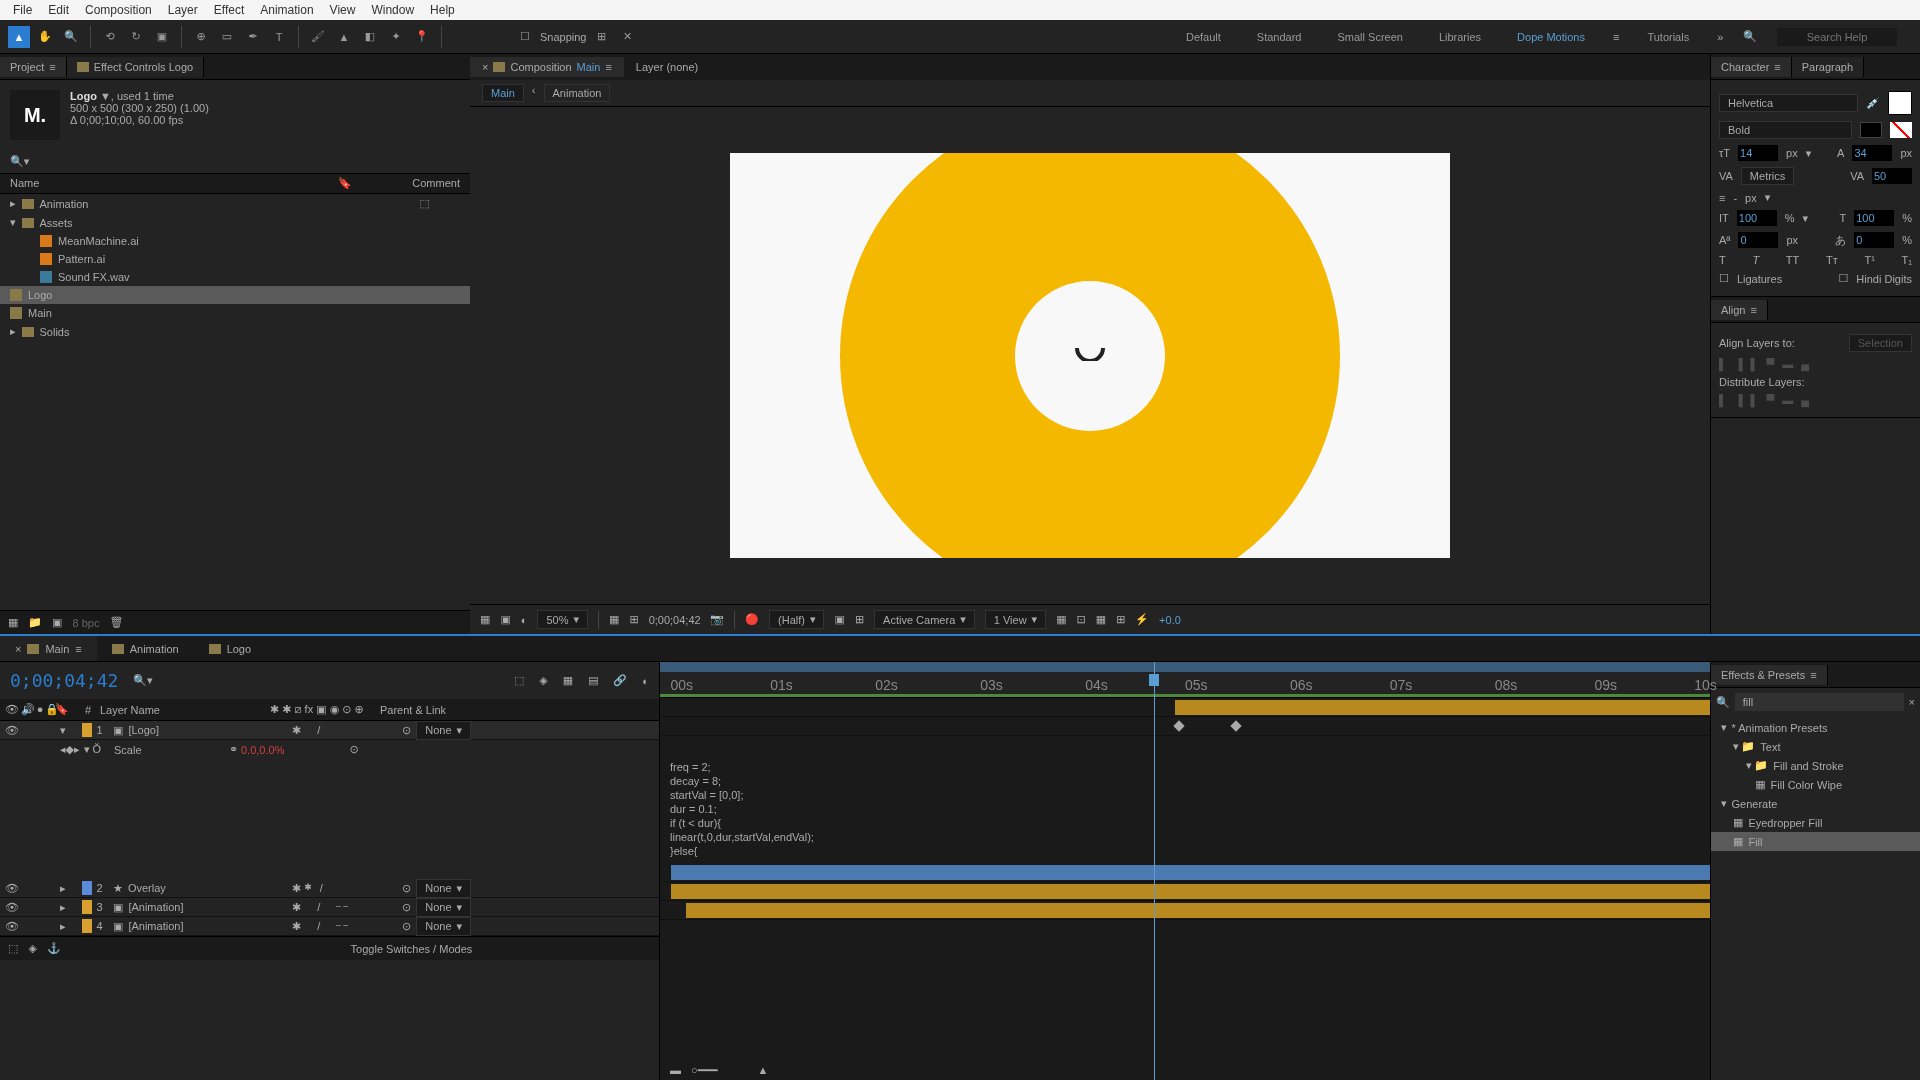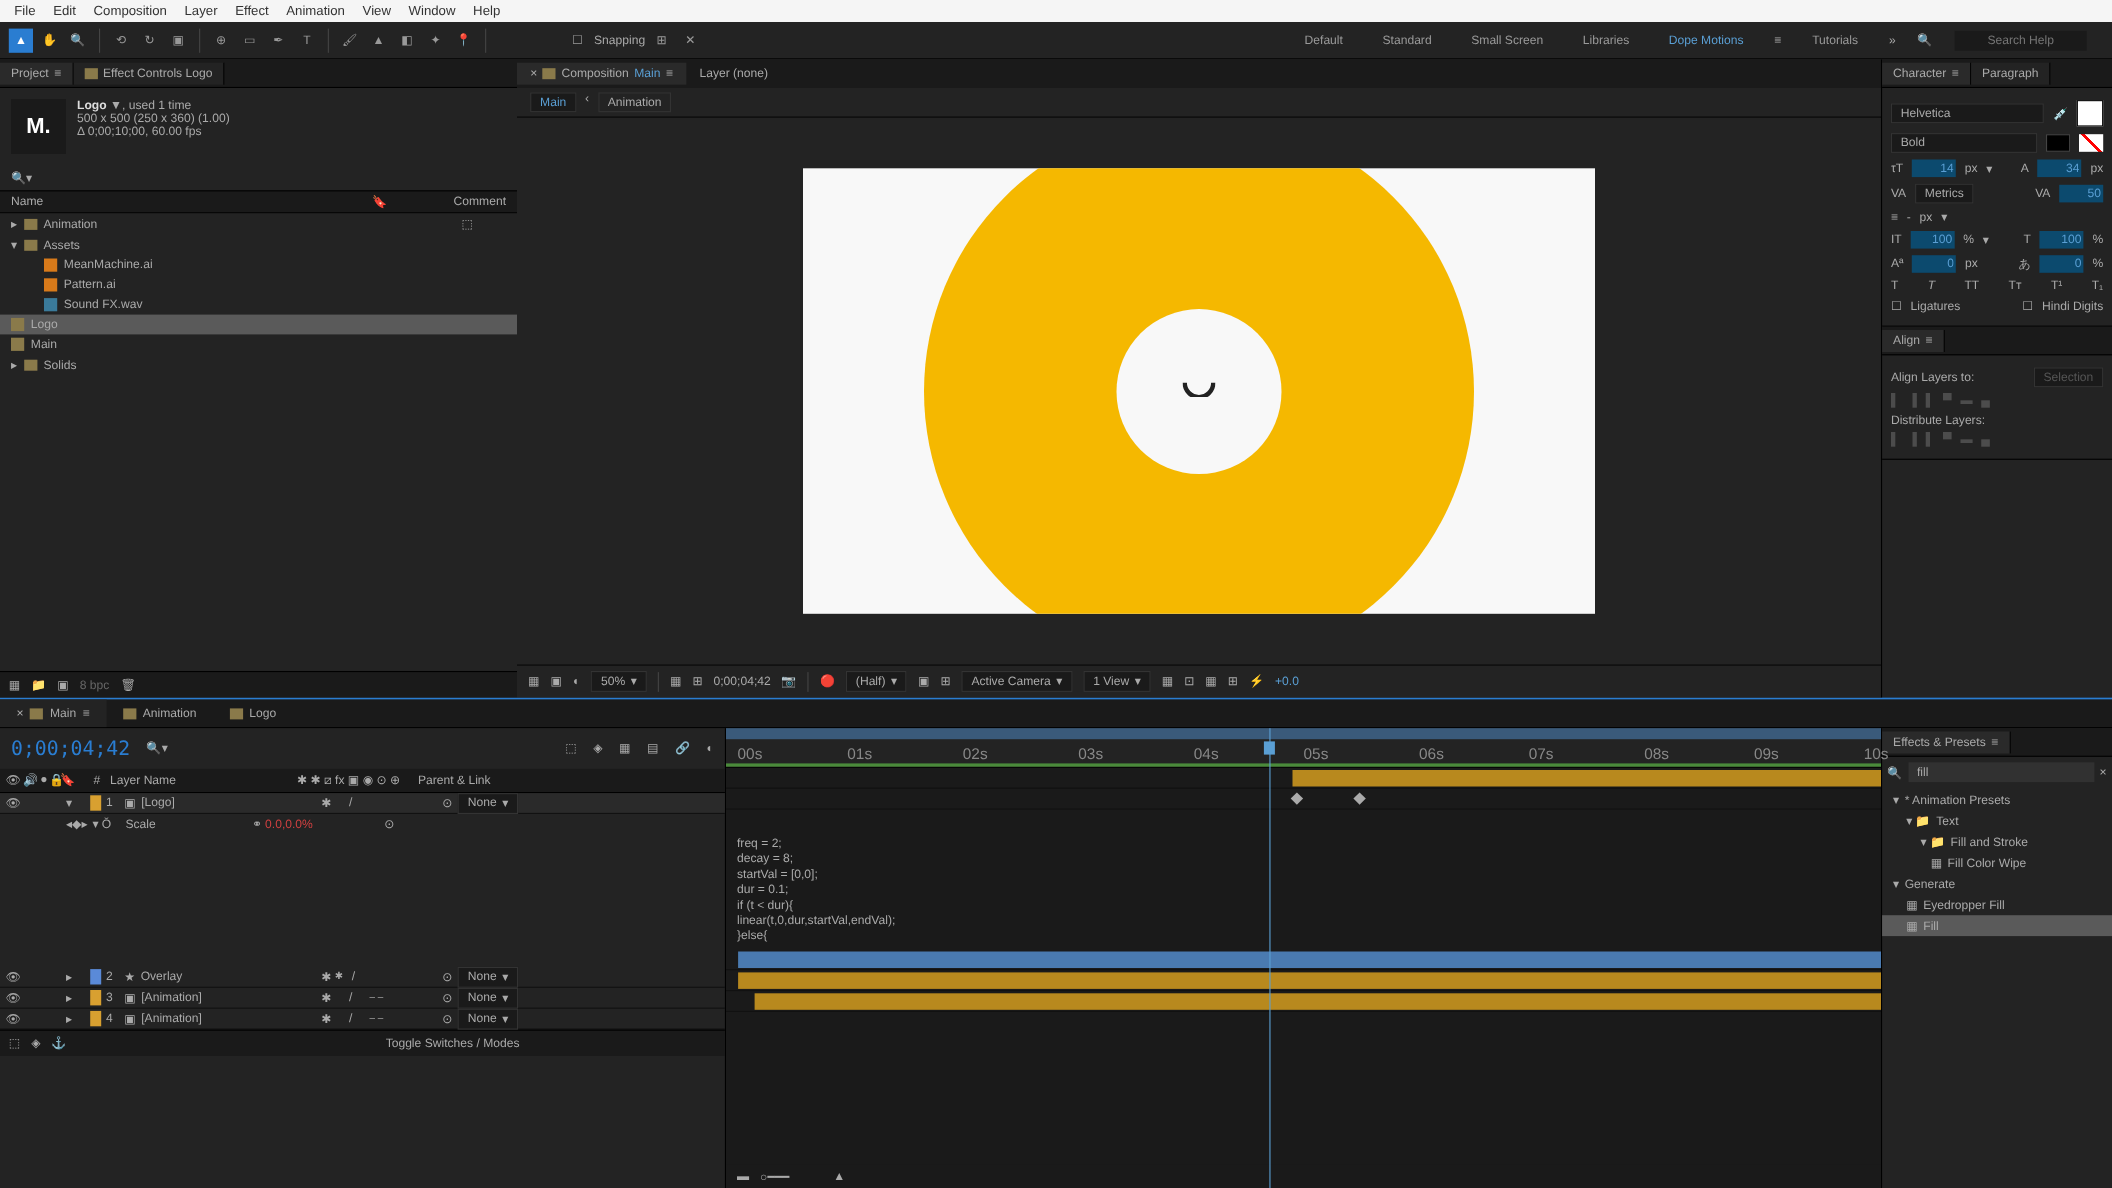--- a/index.html
+++ b/index.html
@@ -41,21 +41,21 @@
 .canvas{width:720px;height:405px;background:#f8f8f8;position:relative;overflow:hidden}
 .donut{position:absolute;left:50%;top:50%;transform:translate(-50%,-50%);width:500px;height:500px;border-radius:50%;background:#f5b800}
 .donut-hole{position:absolute;left:50%;top:50%;transform:translate(-50%,-50%);width:150px;height:150px;border-radius:50%;background:#f8f8f8}
 .donut-arc{position:absolute;left:50%;top:50%;transform:translate(-50%,-50%);width:30px;height:20px}
 .viewer-controls{height:30px;background:#232323;border-top:1px solid #000;display:flex;align-items:center;padding:0 10px;gap:10px}
 .ctrl-sep{width:1px;height:18px;background:#444}
 .dropdown{background:#1a1a1a;padding:2px 8px;border:1px solid #333;display:flex;align-items:center;gap:5px}
 .right-panel{width:210px;background:#232323;border-left:1px solid #000;display:flex;flex-direction:column}
 .char-panel{border-bottom:1px solid #000;padding:8px}
 .char-row{display:flex;align-items:center;gap:8px;padding:3px 0}
-.char-input{background:#0c4a6e;border:none;color:#5a9fd4;width:40px;padding:2px;text-align:right}
+.char-input{background:#000000;border:none;color:#5a9fd4;width:40px;padding:2px;}
 .color-swatch{width:24px;height:24px;background:#fff;border:1px solid #000}
 .align-panel{padding:8px;border-bottom:1px solid #000}
 .timeline-area{height:447px;background:#1a1a1a;border-top:2px solid #2a7dd1;display:flex;flex-direction:column}
 .timeline-tabs{height:26px;display:flex;background:#1a1a1a;border-bottom:1px solid #000}
 .tl-tab{padding:5px 15px;display:flex;align-items:center;gap:6px}
 .tl-tab.active{background:#232323}
 .timeline-main{flex:1;display:flex}
 .tl-left{width:660px;background:#232323;border-right:1px solid #000}
 .tl-timecode{padding:8px 10px;display:flex;align-items:center;gap:15px}
 .timecode{color:#2a7dd1;font-size:18px;font-family:monospace}
@@ -158,21 +158,21 @@
         </div>
       <div class="panel-tab">
           <span class="folder-icon"></span>
           <span>Effect Controls Logo</span>
         </div>
     </div>
     <div class="info-box">
       <div class="logo-thumb">M.</div>
       <div>
         <div><b style="color:#ddd">Logo</b> <span>▼</span><span>, used 1 time</span></div>
-        <div>500 x 500 (250 x 360) (1.00)</div>
+        <div>500 x 500 (300 x 250) (1.00)</div>
         <div>Δ 0;00;10;00, 60.00 fps</div>
       </div>
     </div>
     <div class="search-box">
         <span>🔍▾</span>
       </div>
     <div class="project-header">
       <span style="width:260px">Name</span>
       <span style="margin-left:auto;margin-right:60px">🔖</span>
       <span>Comment</span>

